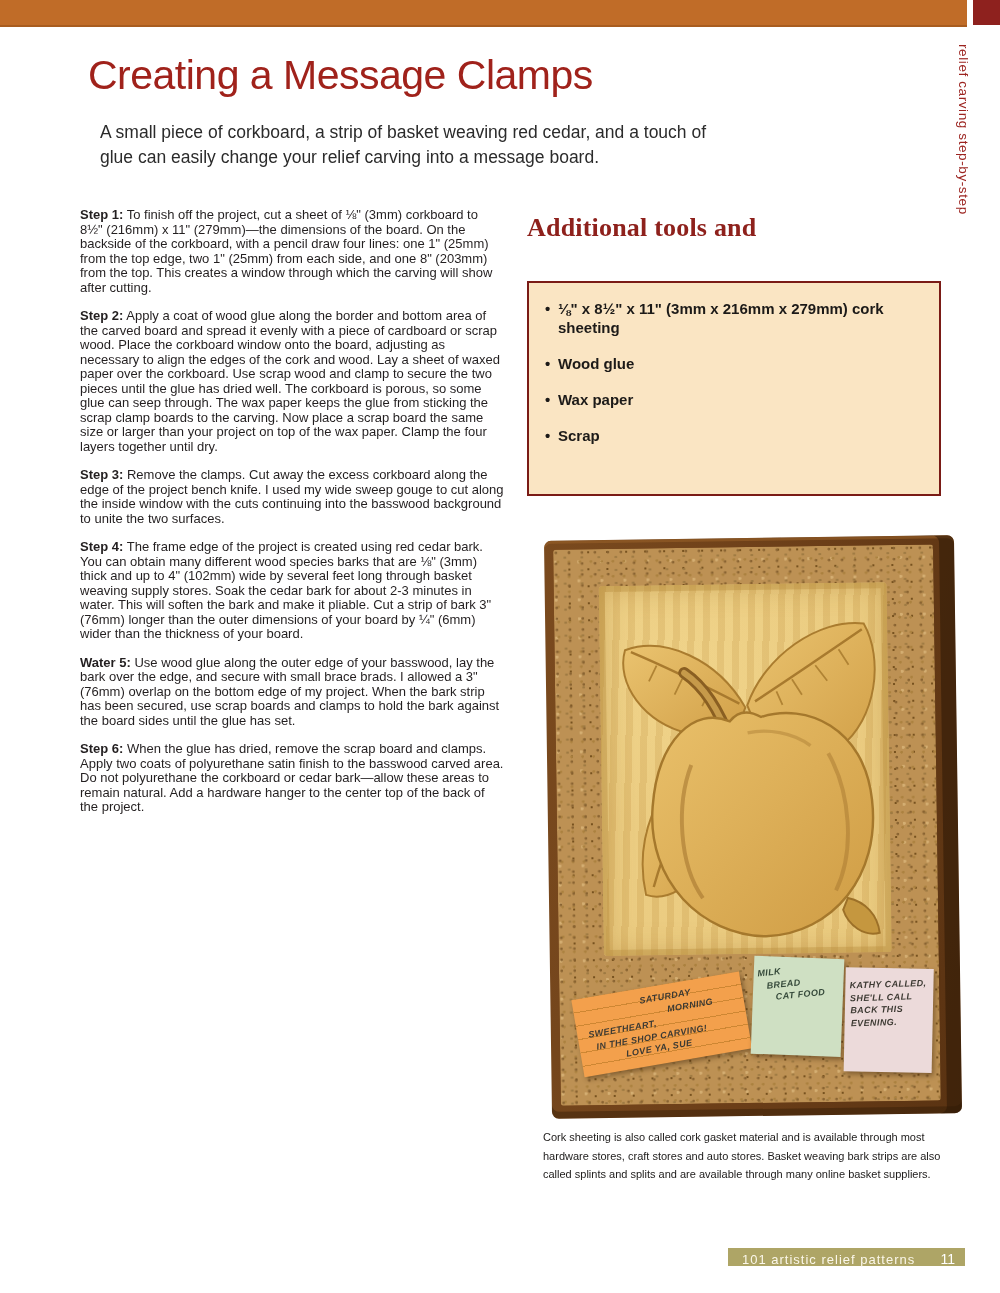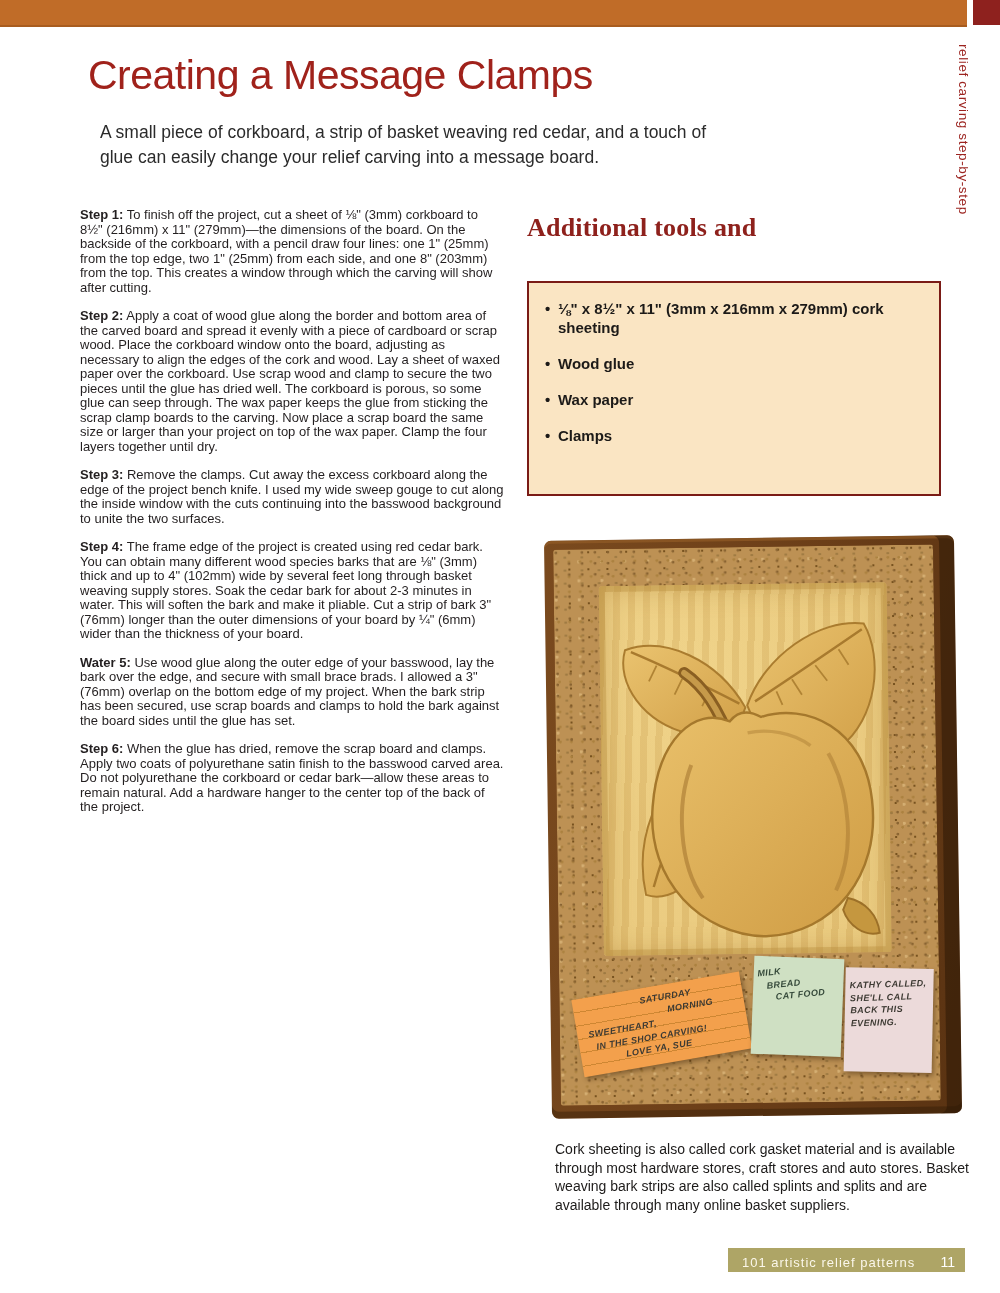--- a/index.html
+++ b/index.html
@@ -90,26 +90,26 @@
   .note-orange .l4{margin-left:12px;}
   .note-orange .l5{margin-left:40px;}
   .note-green{left:202px;top:420px;width:90px;height:98px;background:#cfe0c3;transform:rotate(3deg);}
   .note-green .ntext{transform:rotate(-8deg);color:#35493a;}
   .note-green .l2{margin-left:8px;}
   .note-green .l3{margin-left:16px;}
   .note-pink{left:294px;top:432px;width:88px;height:104px;background:#ecdada;transform:rotate(2deg);}
   .note-pink .ntext{transform:rotate(-3deg);padding-top:10px;}
   
   .caption{
-    position:absolute;left:543px;top:1128px;width:420px;margin:12px;
-    font-size:14px;line-height:18.5px;color:#1d1b1a;
+    position:absolute;left:543px;top:1128px;width:420px;margin:0;
+    font-size:11px;line-height:18.5px;color:#1d1b1a;
   }
   
   .footer{
-    position:absolute;left:728px;top:1248px;width:237px;height:24px;
+    position:absolute;left:728px;top:1248px;width:237px;height:18px;
     background:#aea566;display:flex;align-items:center;box-sizing:border-box;
     padding:4px 10px 0 14px;
   }
   .footer .ftitle{font-size:13px;letter-spacing:1px;color:#fbf7ea;}
   .footer .fpage{margin-left:auto;font-size:14px;font-weight:400;color:#ffffff;}
 </style>
 </head>
 <body>
 
 <div class="topbar"></div>
@@ -130,21 +130,21 @@
 
 <div class="toolsbox-heading">
   <span>Additional tools and</span><br>
 </div>
 
 <div class="toolsbox">
   <ul class="col">
     <li>⅛" x 8½" x 11" (3mm x 216mm x 279mm) cork sheeting</li>
     <li>Wood glue</li>
     <li>Wax paper</li>
-    <li>Clamps</li>
+    <li>Scrap</li>
   </ul>
 </div>
 
 <div class="photo">
   <div class="cork"></div>
   <div class="panel">
     <svg viewBox="0 0 294 374" aria-hidden="true">
       <defs>
         <linearGradient id="gA" x1="0" y1="0" x2="1" y2="1">
           <stop offset="0" stop-color="#e9c06a"></stop>

